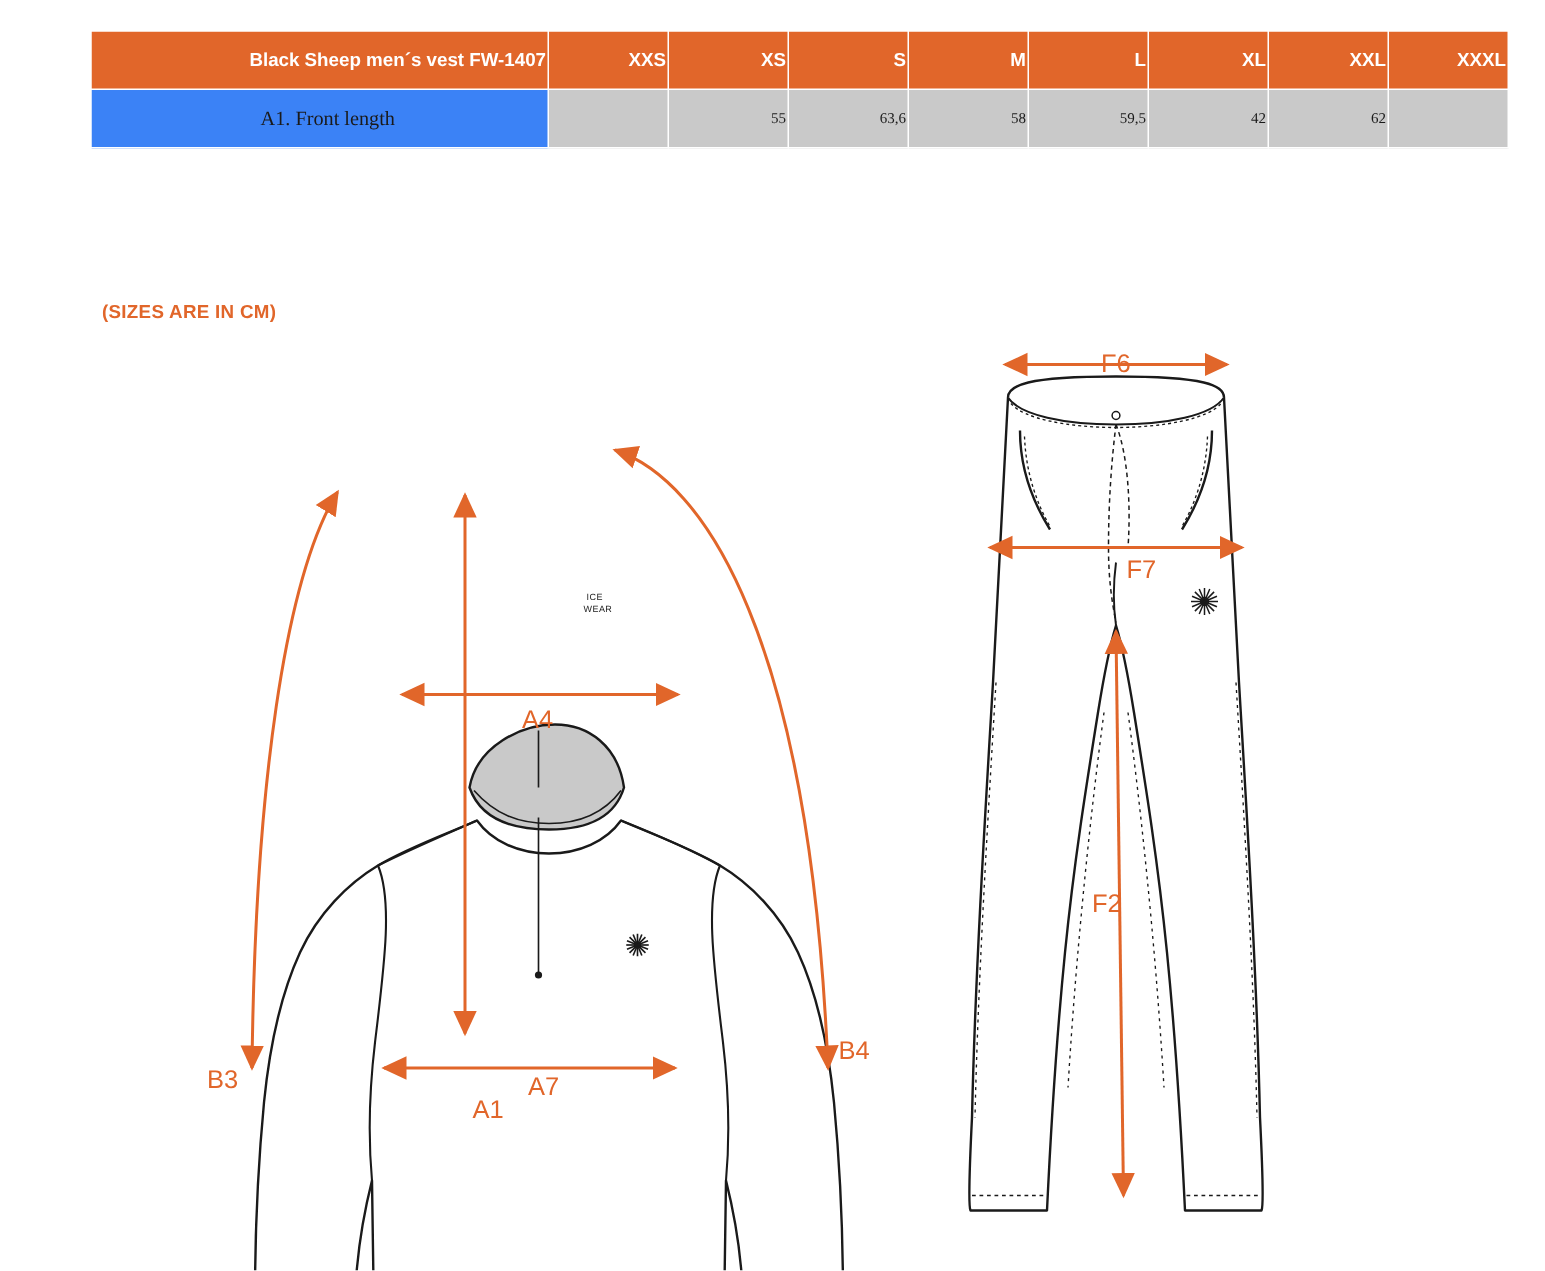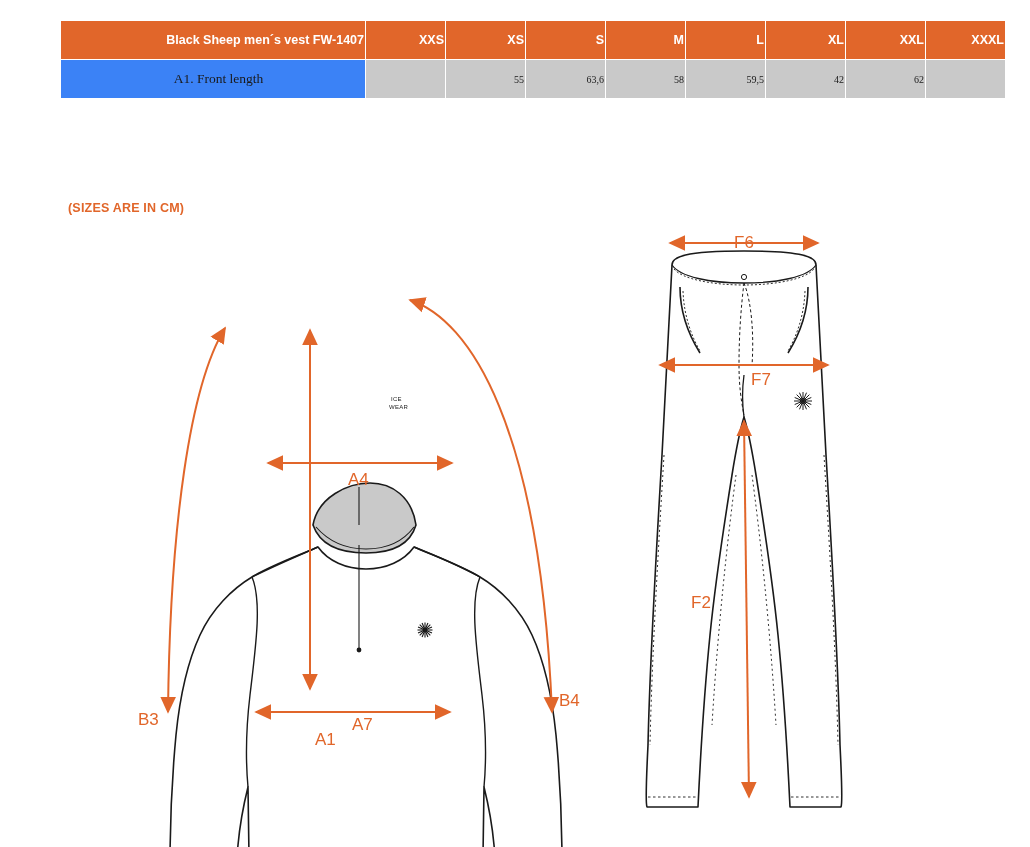--- a/index.html
+++ b/index.html
@@ -289,17 +289,17 @@
 
   
   <div class="dim-label" style="left:138px; top:485px;">B3</div>
   <div class="dim-label" style="left:559px; top:466px;">B4</div>
   <div class="dim-label" style="left:315px; top:505px;">A1</div>
   <div class="dim-label" style="left:348px; top:245px;">A4</div>
   <div class="dim-label" style="left:352px; top:490px;">A7</div>
 
   <div class="dim-label" style="left:734px; top:8px;">F6</div>
   <div class="dim-label" style="left:751px; top:118px;margin-top:27px;">F7</div>
-  <div class="dim-label" style="left:691px; top:368px;">F2</div>
+  <div class="dim-label" style="left:728px; top:368px;">F2</div>
 
   <div class="brand-text" style="left:391px; top:171px;">ICE</div>
   <div class="brand-text" style="left:389px; top:179px;">WEAR</div>
 </div>
 
 </body></html>

